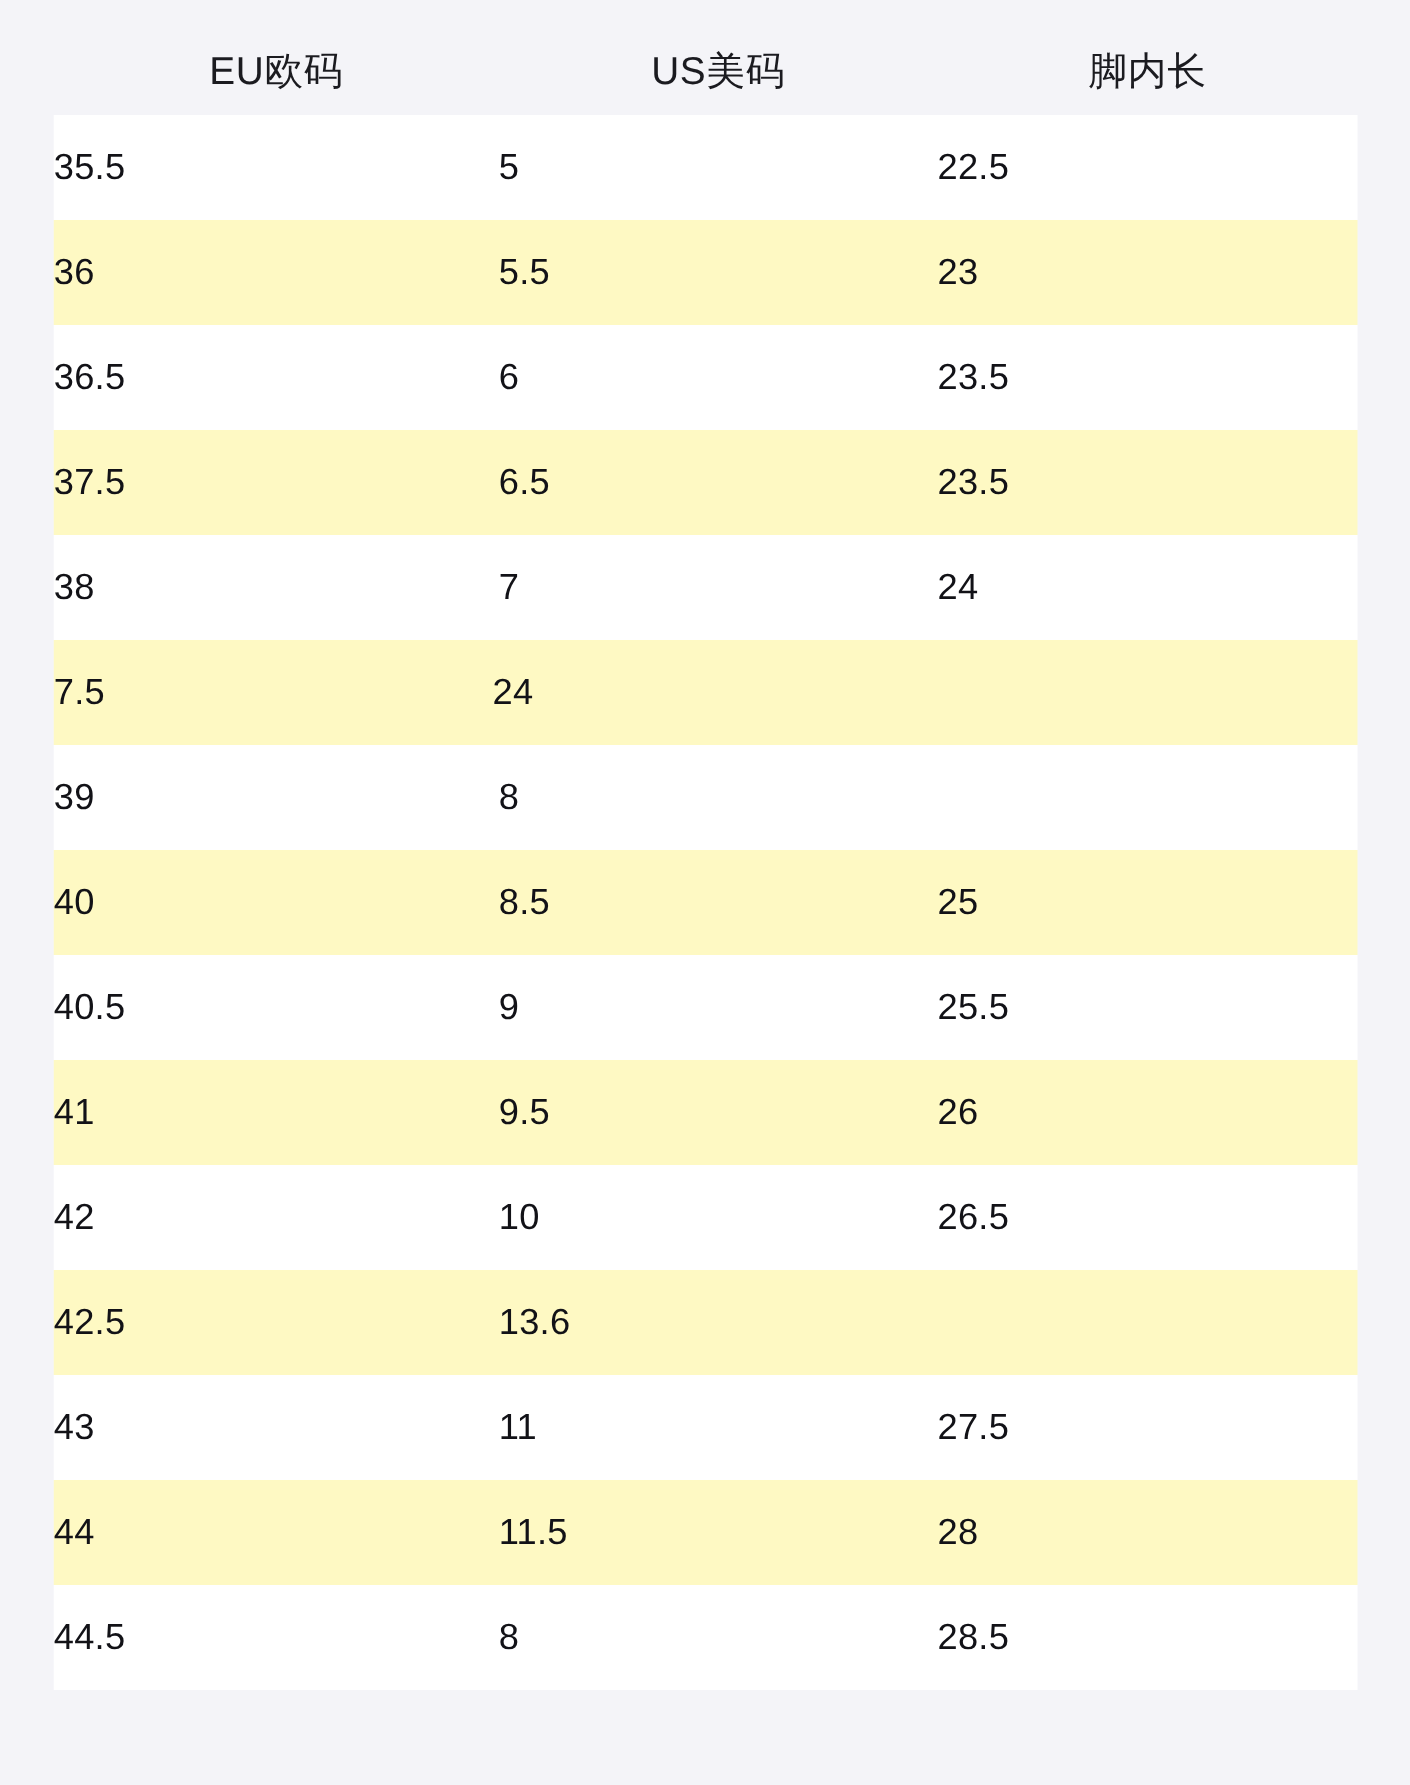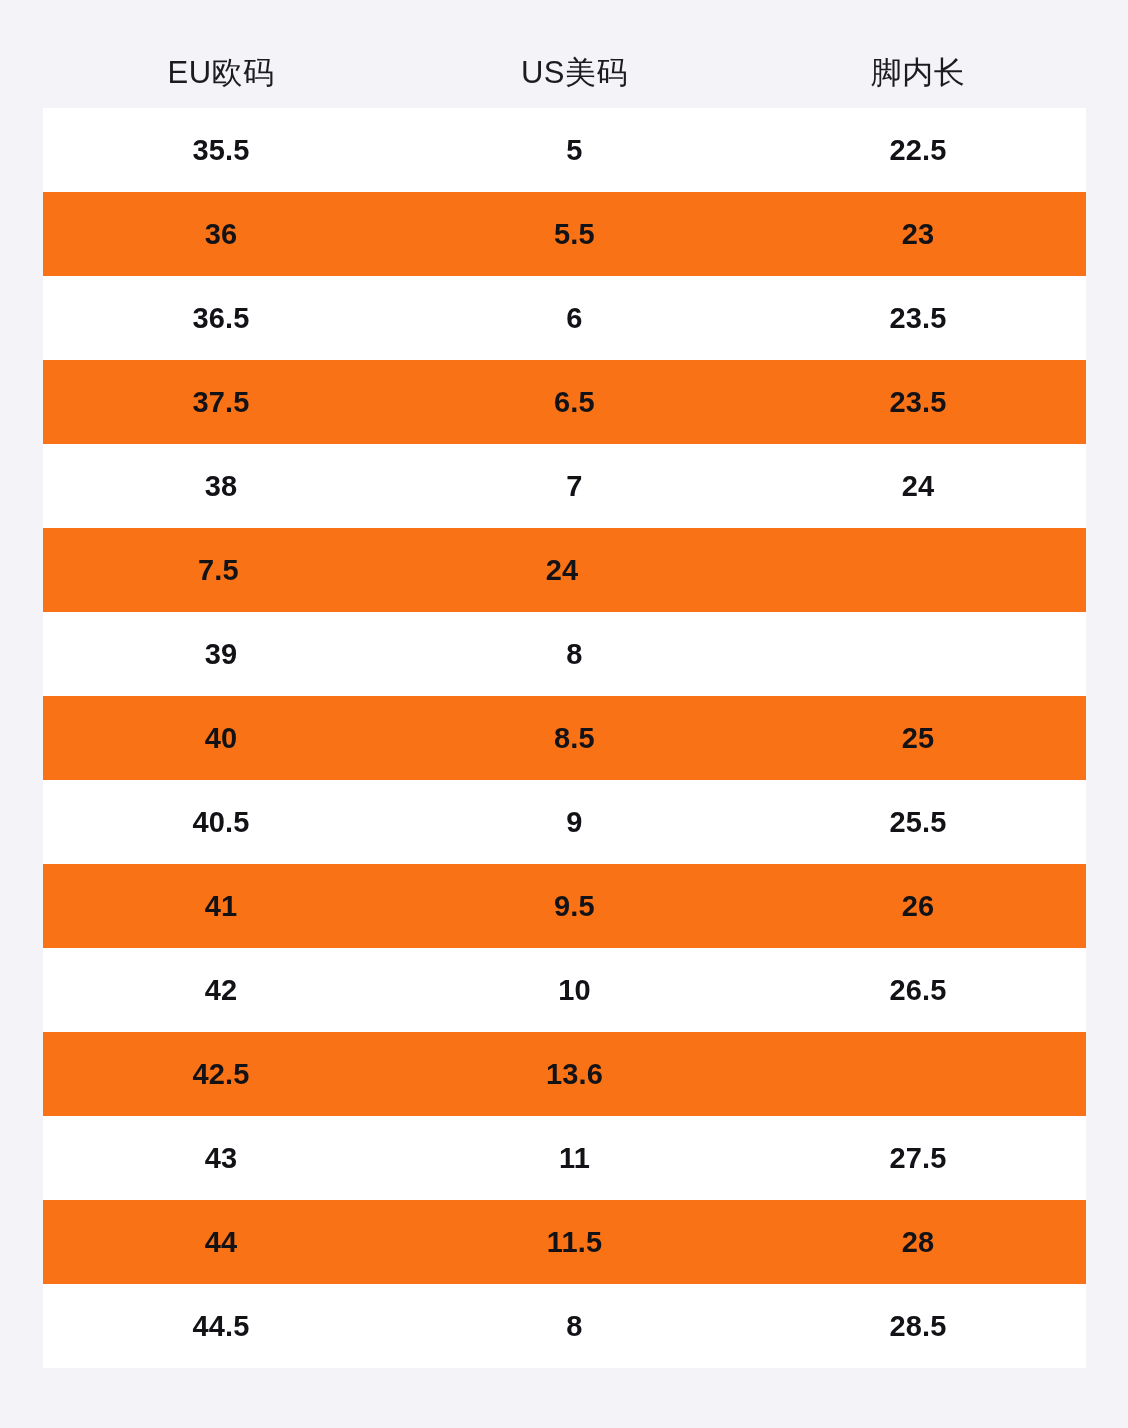--- a/index.html
+++ b/index.html
@@ -12,21 +12,21 @@
   body {
     background: #f4f4f8;
     font-family: "Liberation Sans", "DejaVu Sans", sans-serif;
     -webkit-font-smoothing: antialiased;
   }
 
   .size-chart {
     position: relative;
     width: 1128px;
     height: 1084px;
-    padding-top: 36px;
+    padding-top: 20px;
   }
 
   
   .chart-head {
     display: flex;
     width: 1043px;
     margin: 0 auto 0 43px;
     height: 72px;
     align-items: center;
   }
@@ -49,28 +49,28 @@
 
   .chart-row {
     display: flex;
     align-items: center;
     height: 84px;
     width: 1043px;
     background: #ffffff;
   }
 
   .chart-row.alt {
-    background: #f97316;
+    background: #fef9c3;
   }
 
   .chart-row .cell {
     flex: 1 1 0;
-    text-align: center;
+    text-align: left;
     font-size: 29px;
-    font-weight: 700;
+    font-weight: 400;
     color: #121217;
     line-height: 1;
     letter-spacing: 0.2px;
   }
 
   
   .chart-row .cell.c0,
   .chart-head .col.c0 { flex: 0 0 356px; }
   .chart-row .cell.c1,
   .chart-head .col.c1 { flex: 0 0 351px; }

